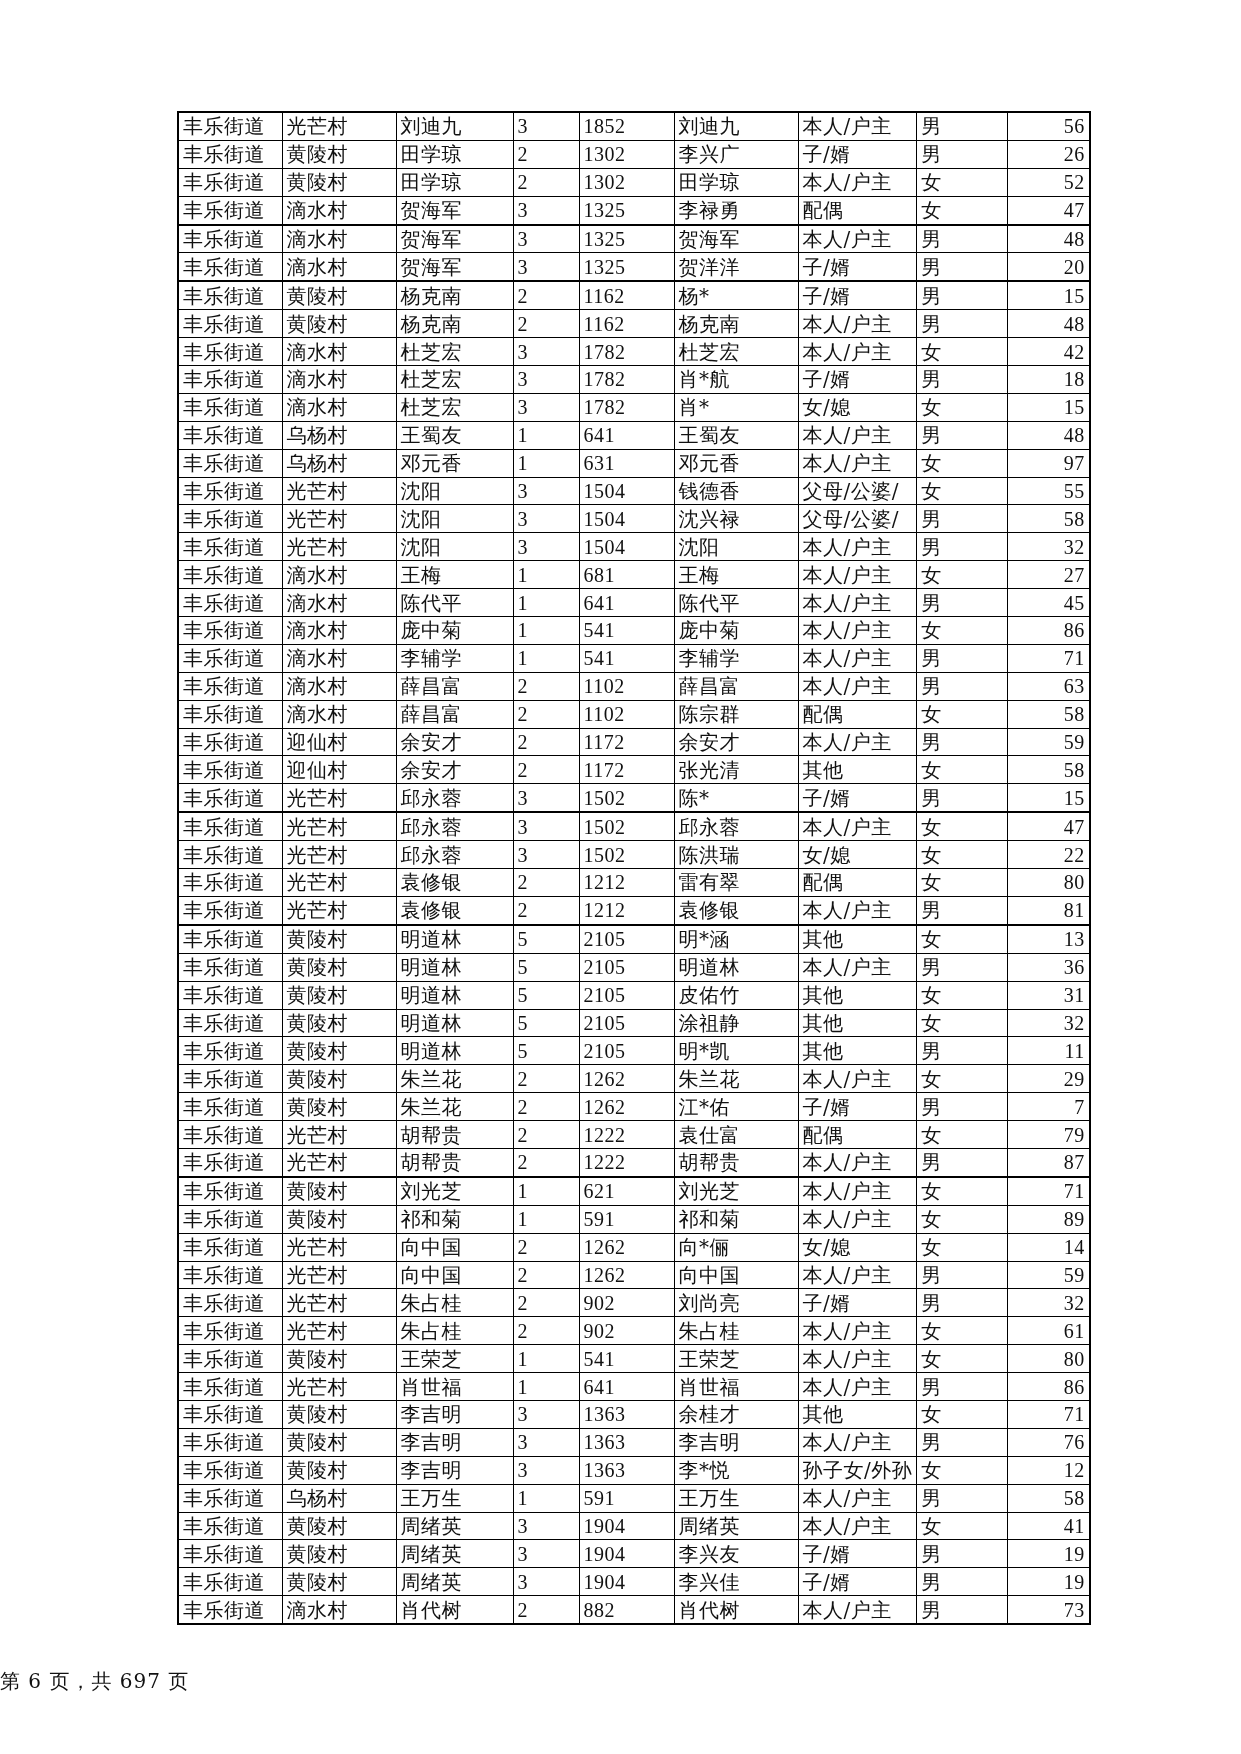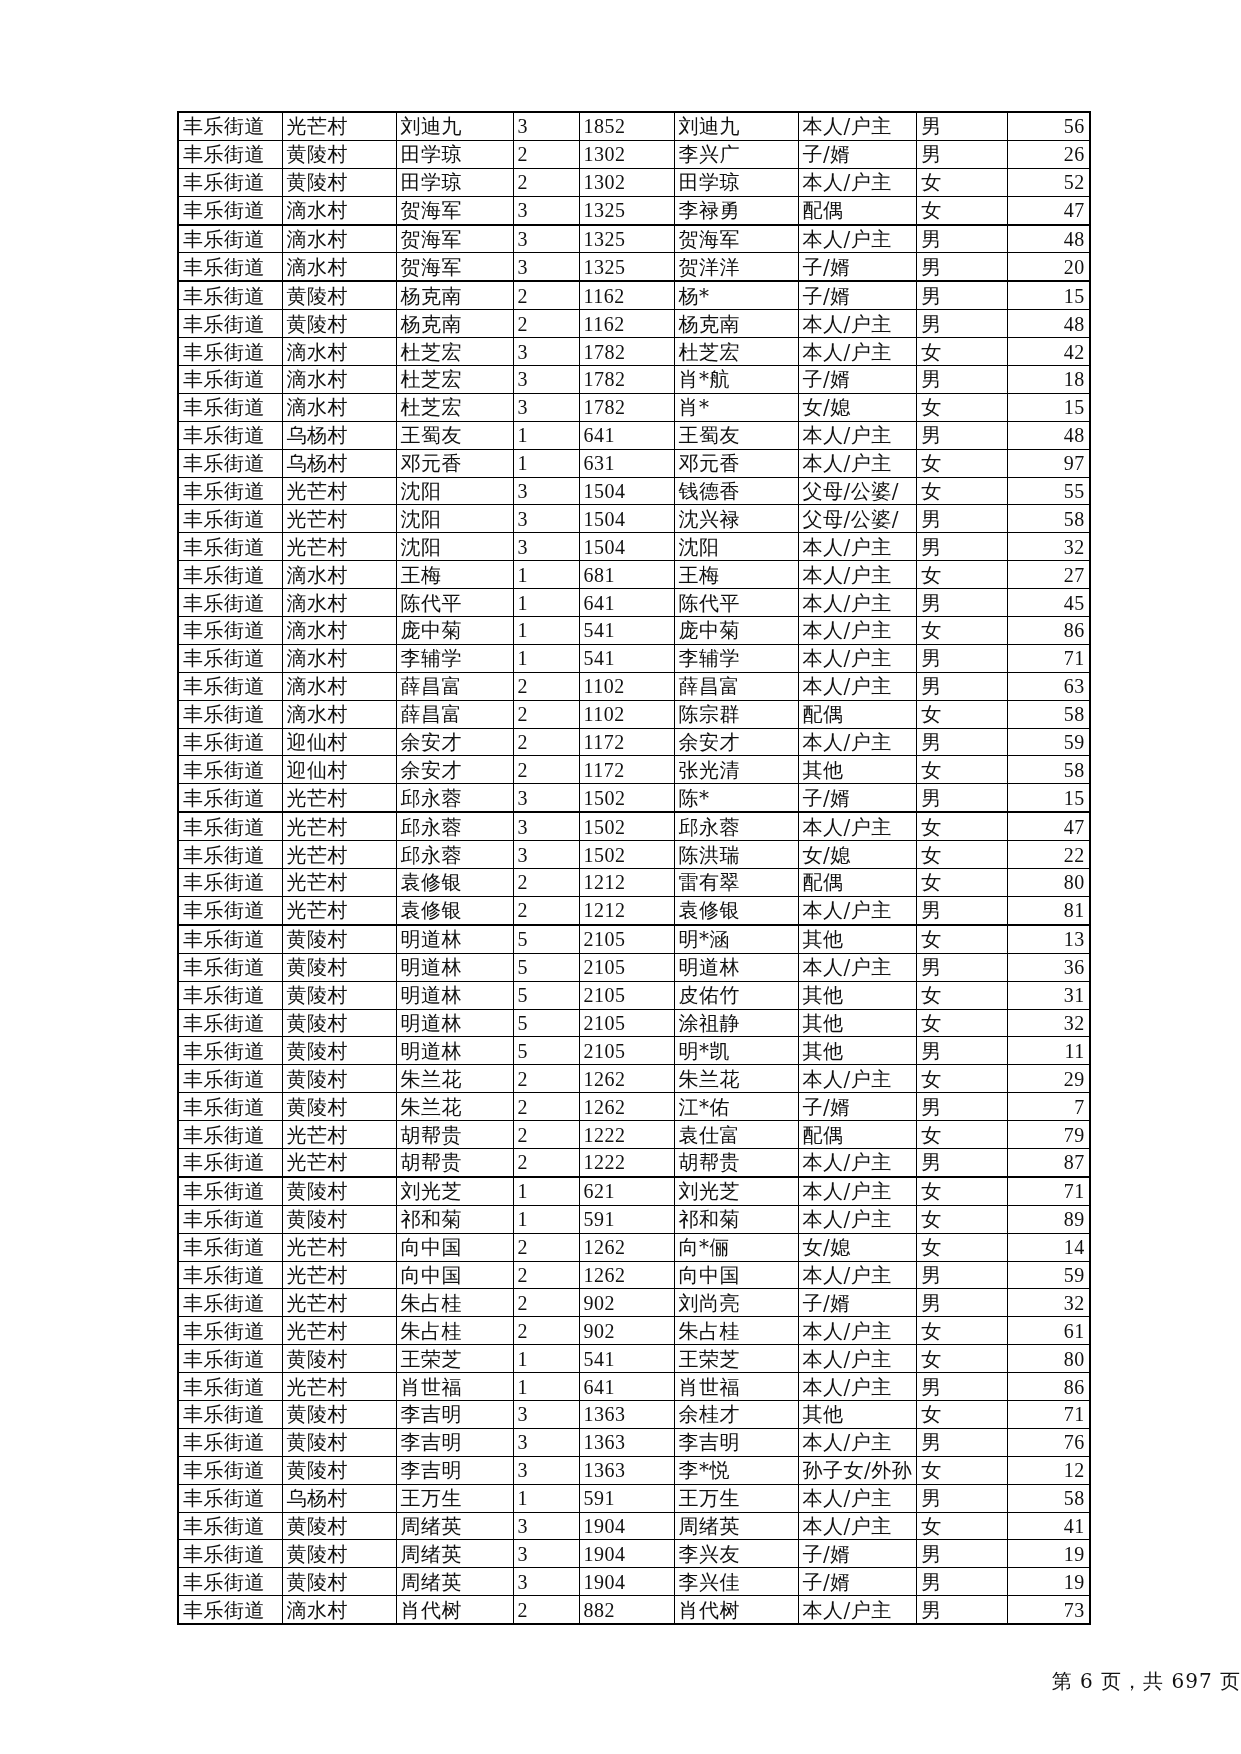--- a/index.html
+++ b/index.html
@@ -6,21 +6,21 @@
   body { width: 1241px; height: 1754px; position: relative; overflow: hidden;
          font-family: "DejaVu Serif", "Liberation Serif", serif; color: #111; }
   #sheet { position: absolute; left: 177px; top: 111px; border-collapse: collapse;
            table-layout: fixed; border: 2.5px solid #000; padding-left: 28px; }
   #sheet td { border: 1.3px solid #000; height: 26.9px; padding: 0 4px; font-size: 20px;
               line-height: 26px; white-space: nowrap; overflow: hidden; vertical-align: middle;
               letter-spacing: 0.5px; }
   #sheet td.num { font-family: "Liberation Serif", serif; font-size: 20px; }
   #sheet td.age { text-align: right; font-family: "Liberation Serif", serif; }
   #sheet tr.thick td { border-bottom: 2.4px solid #000; }
-  #footer { position: absolute; top: 1668px; left: 0; width: 1241px; text-align: right;
+  #footer { position: absolute; top: 1668px; left: 0; width: 1241px; text-align: left;
             font-size: 20px; letter-spacing: 1px; }
 </style>
 </head>
 <body>
 
 <table id="sheet">
   <colgroup>
     <col style="width:104px">
       <col style="width:114px">
       <col style="width:117px">

